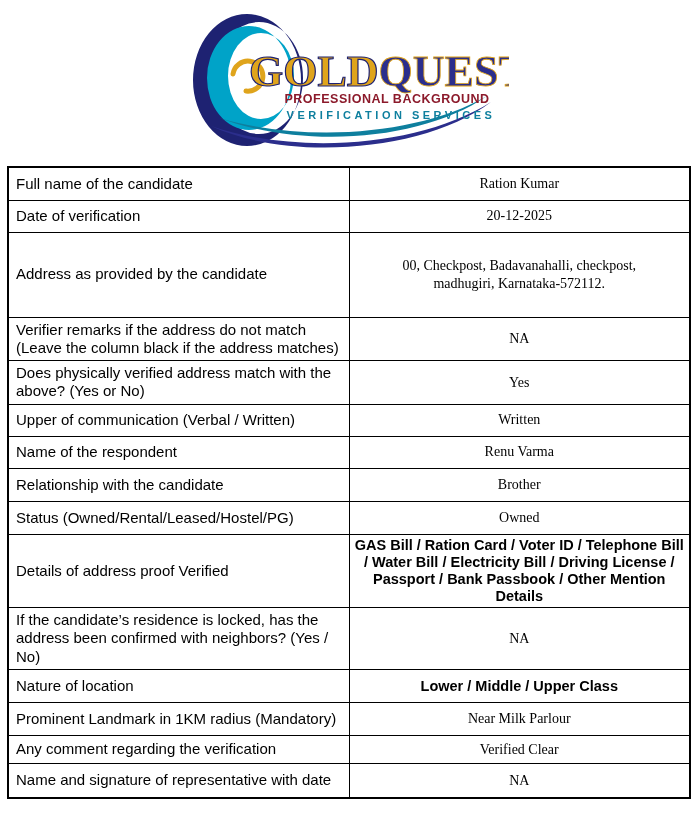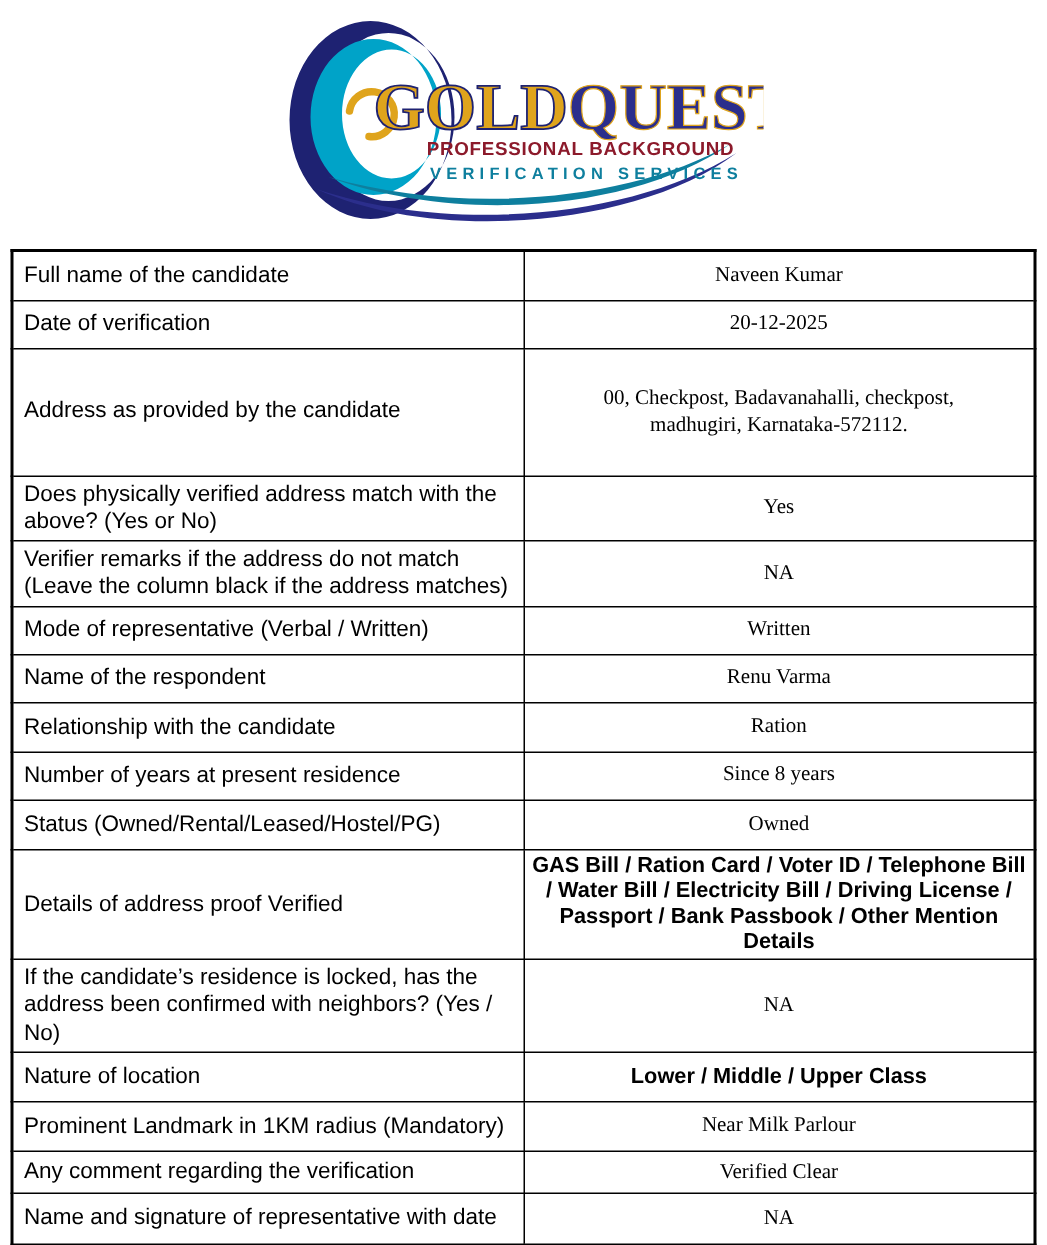--- a/index.html
+++ b/index.html
@@ -68,53 +68,49 @@
     </text>
     <text x="198" y="97" text-anchor="middle" font-family="Liberation Sans, sans-serif" font-weight="bold" font-size="12.5" letter-spacing="0.5" fill="#8C1A2B">PROFESSIONAL BACKGROUND</text>
     <text x="202" y="113" text-anchor="middle" font-family="Liberation Sans, sans-serif" font-weight="bold" font-size="11" letter-spacing="3.5" fill="#0E7F9E">VERIFICATION  SERVICES</text>
   </svg>
 </div>
 
 <table class="form">
   <tbody>
       <tr style="height:33px">
     <td class="label">Full name of the candidate</td>
-    <td class="value serif">Naveen Kumar</td>
+    <td class="value serif">Ration Kumar</td>
   </tr>
   <tr style="height:32px">
     <td class="label">Date of verification</td>
     <td class="value serif">20-12-2025</td>
   </tr>
   <tr style="height:85px">
     <td class="label">Address as provided by the candidate</td>
     <td class="value serif addr">00, Checkpost, Badavanahalli, checkpost, madhugiri, Karnataka-572112.</td>
   </tr>
+  <tr style="height:34px">
+    <td class="label">Verifier remarks if the address do not match (Leave the column black if the address matches)</td>
+    <td class="value serif">NA</td>
+  </tr>
   <tr style="height:33px">
     <td class="label">Does physically verified address match with the above? (Yes or No)</td>
     <td class="value serif">Yes</td>
   </tr>
-  <tr style="height:34px">
-    <td class="label">Verifier remarks if the address do not match (Leave the column black if the address matches)</td>
-    <td class="value serif">NA</td>
-  </tr>
   <tr style="height:32px">
-    <td class="label">Mode of representative (Verbal / Written)</td>
+    <td class="label">Upper of communication (Verbal / Written)</td>
     <td class="value serif">Written</td>
   </tr>
   <tr style="height:32px">
     <td class="label">Name of the respondent</td>
     <td class="value serif">Renu Varma</td>
   </tr>
   <tr style="height:33px">
     <td class="label">Relationship with the candidate</td>
-    <td class="value serif">Ration</td>
-  </tr>
-  <tr style="height:32px">
-    <td class="label">Number of years at present residence</td>
-    <td class="value serif">Since 8 years</td>
+    <td class="value serif">Brother</td>
   </tr>
   <tr style="height:33px">
     <td class="label">Status (Owned/Rental/Leased/Hostel/PG)</td>
     <td class="value serif">Owned</td>
   </tr>
   <tr style="height:51px">
     <td class="label">Details of address proof Verified</td>
     <td class="value sans multi">GAS Bill / Ration Card / Voter ID / Telephone Bill / Water Bill / Electricity Bill / Driving License / Passport / Bank Passbook / Other Mention Details</td>
   </tr>
   <tr style="height:33px">

